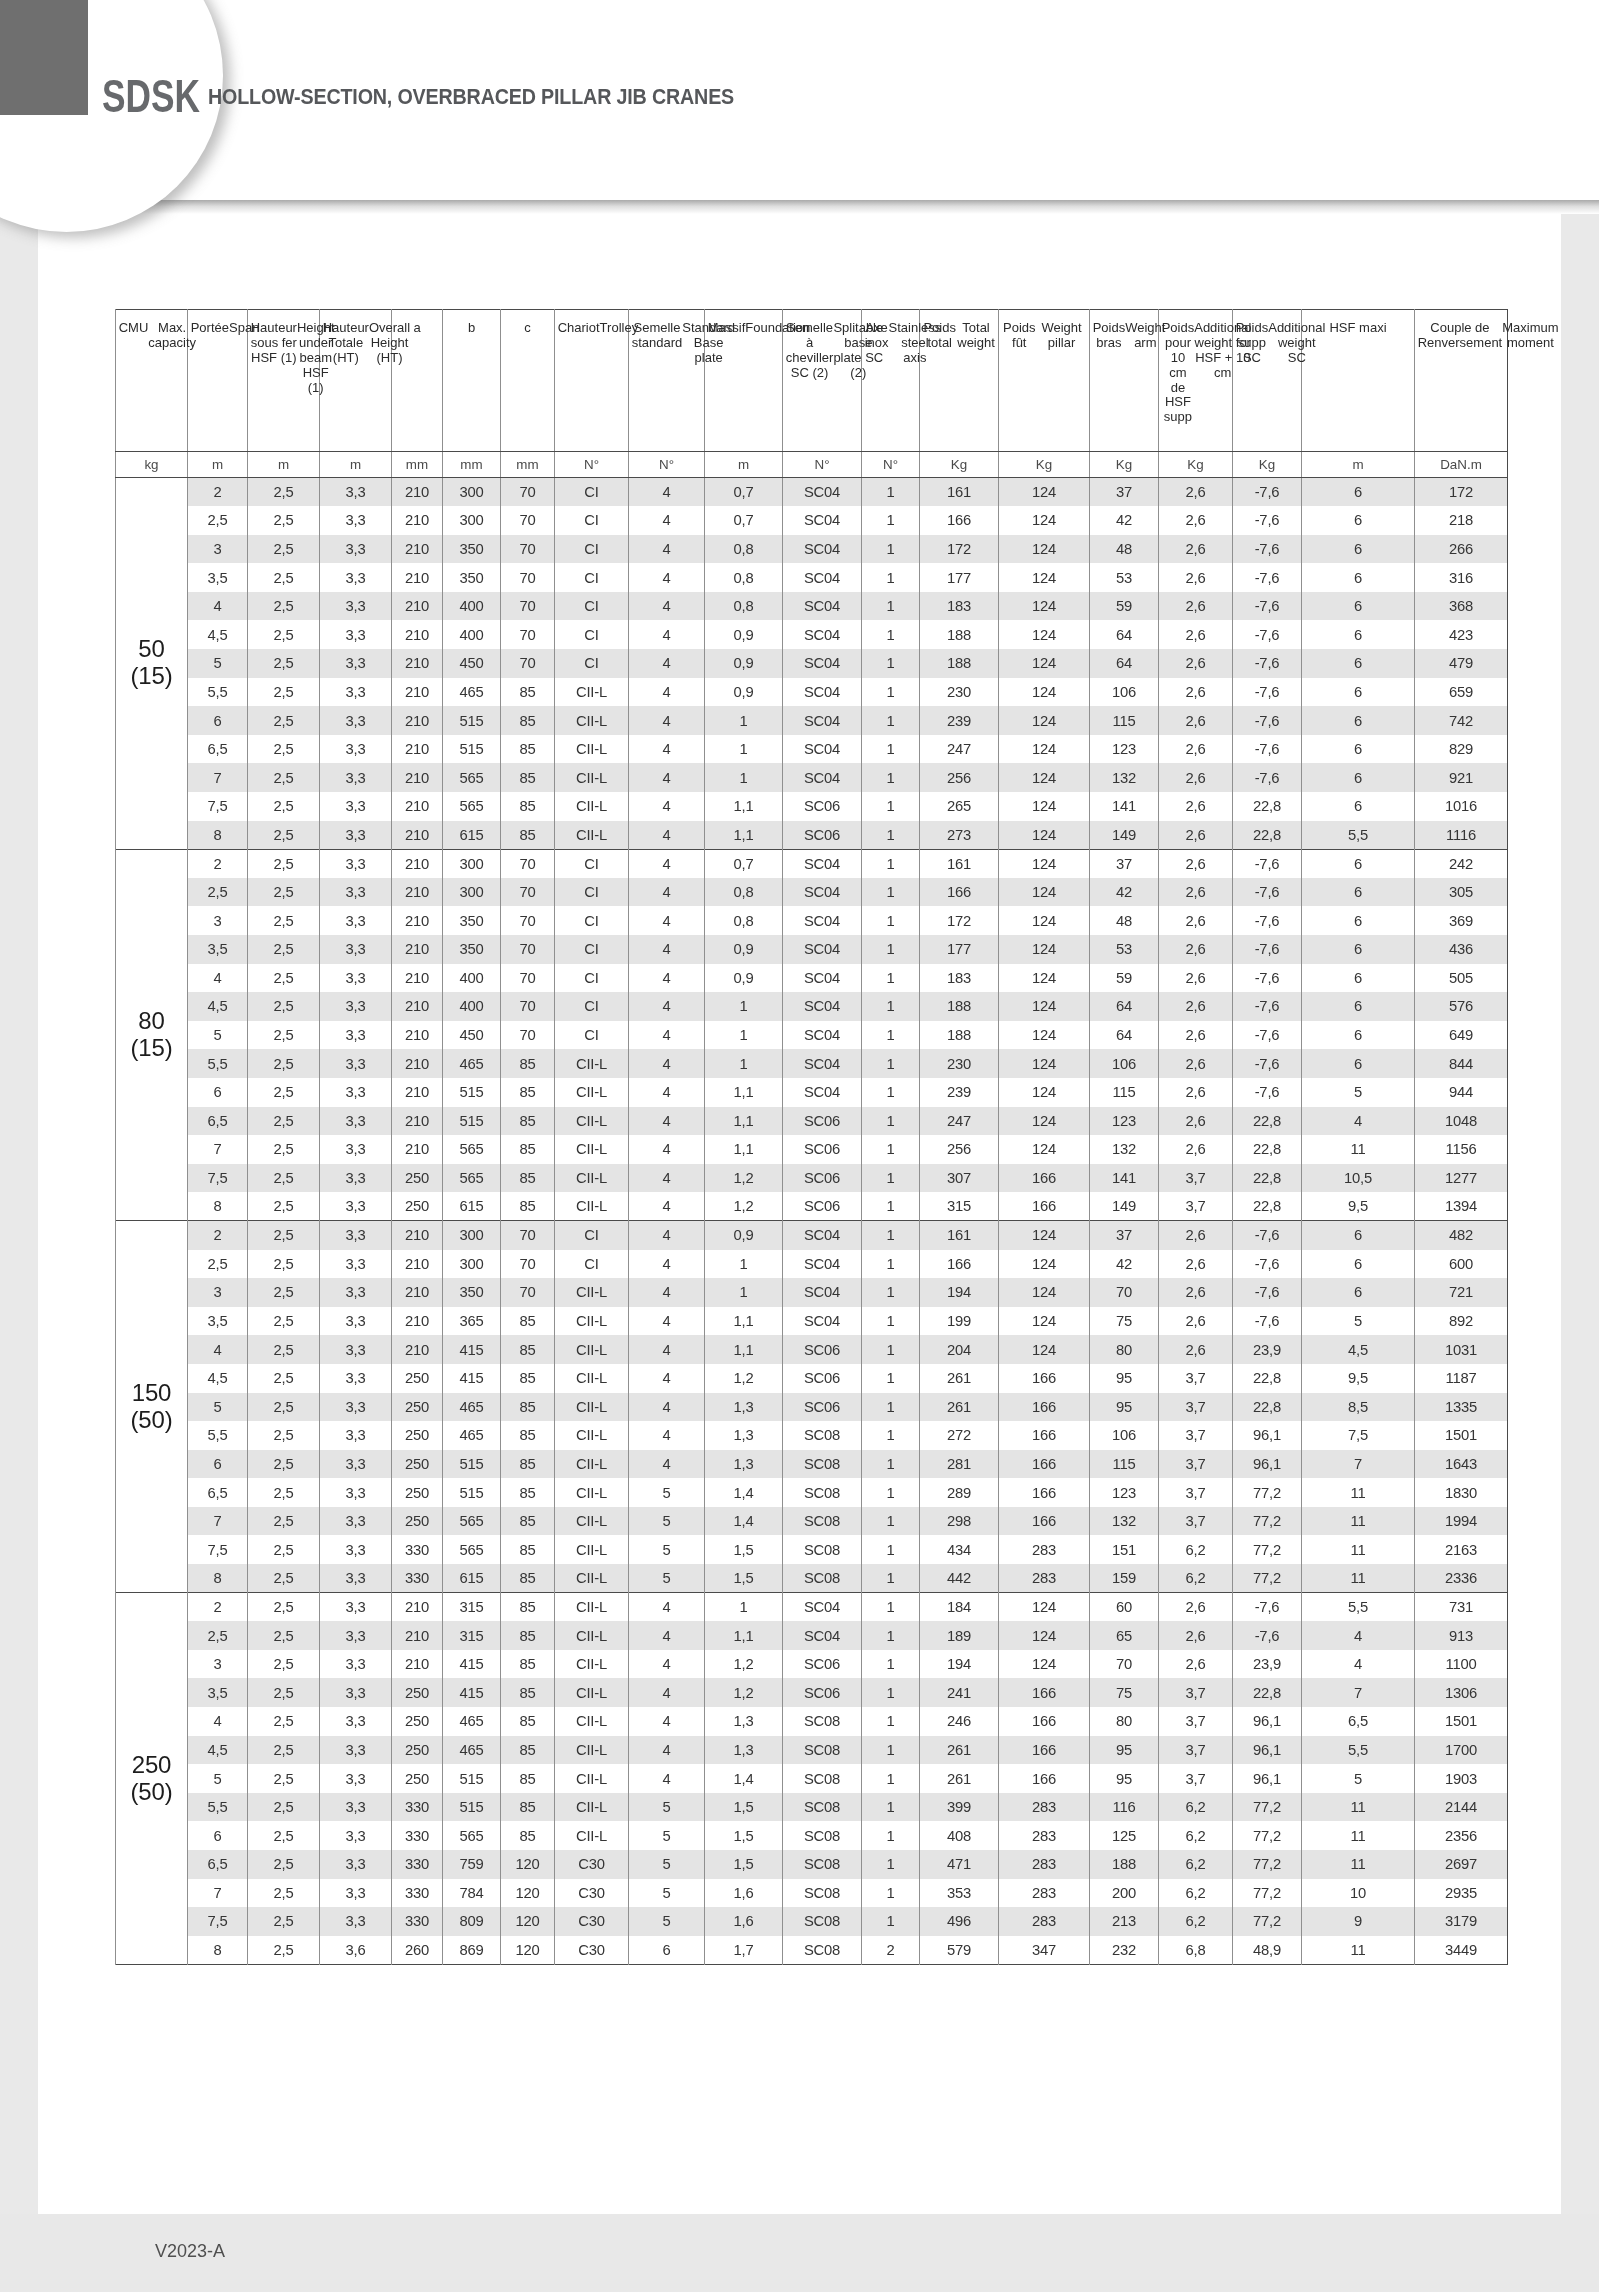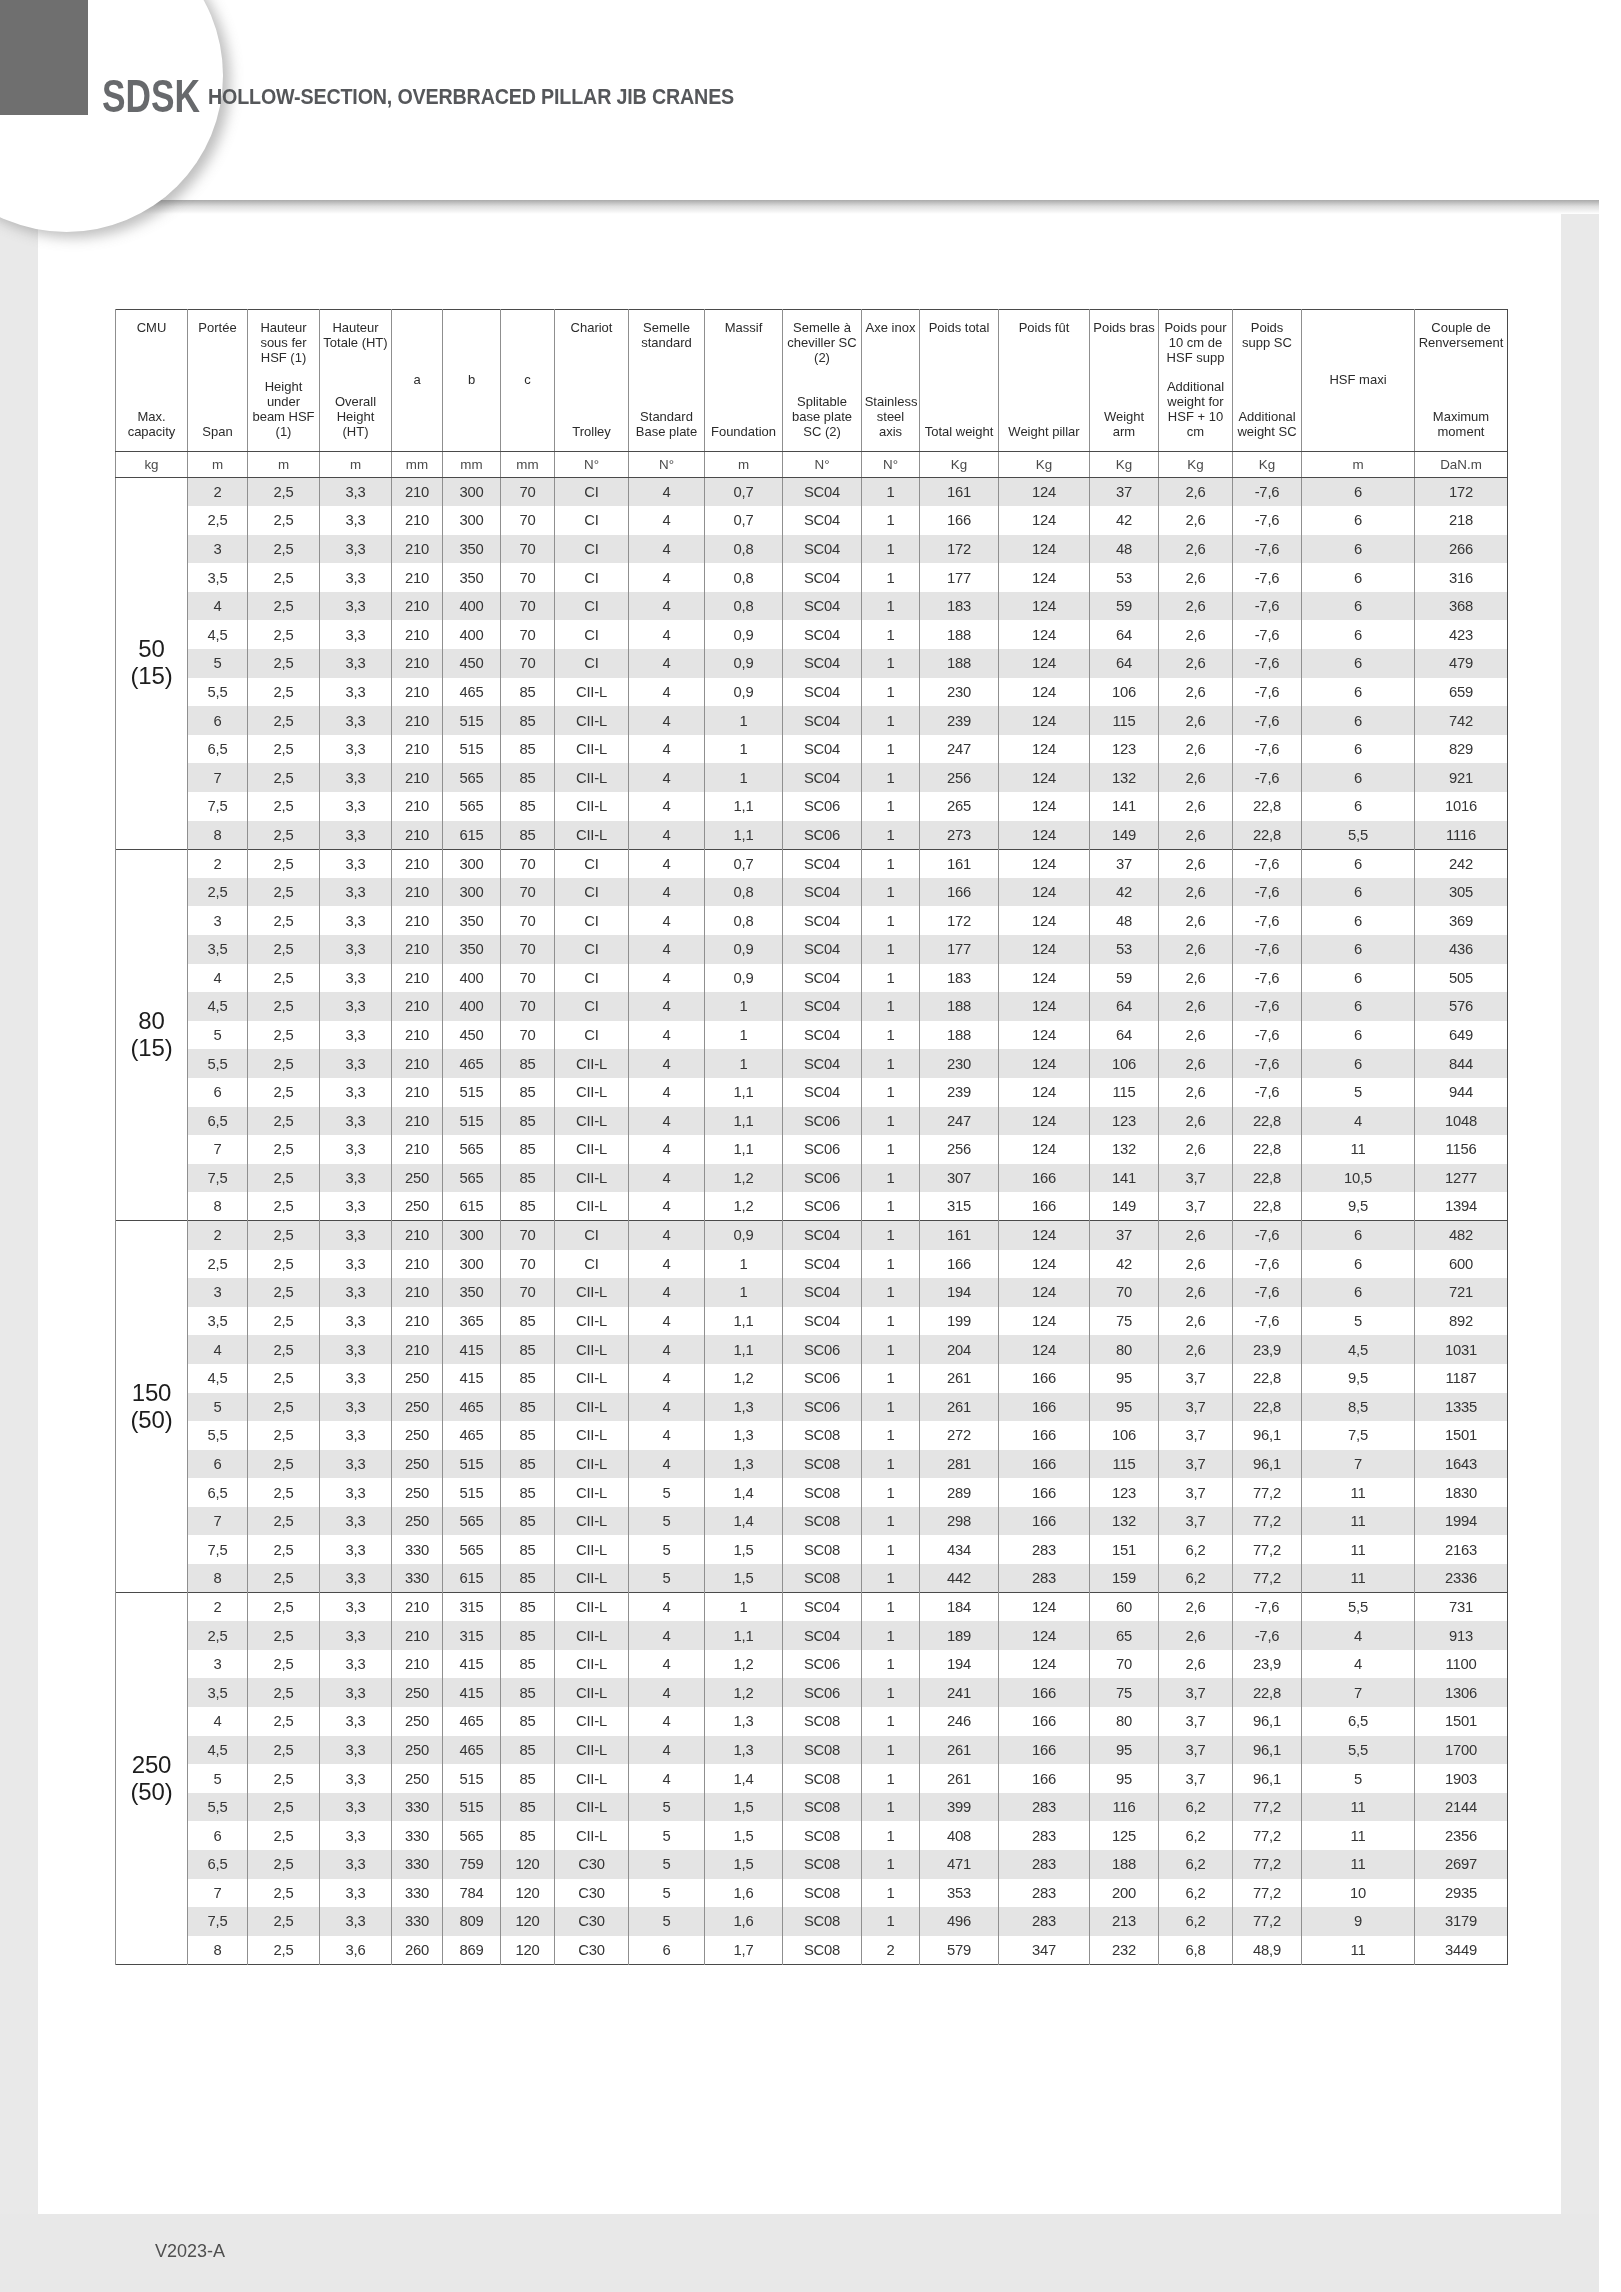--- a/index.html
+++ b/index.html
@@ -36,21 +36,21 @@
   table.spec {
     position:absolute; left:115px; top:309px; width:1392px; z-index:2;
     border-collapse:collapse; table-layout:fixed; background:#ffffff;
     border:1.8px solid #4a4a4a;
   }
   table.spec th, table.spec td {
     border-left:0.9px solid #8f8f8f; box-sizing:border-box;
     text-align:center; vertical-align:middle; padding:0; font-weight:normal;
   }
   tr.hdr-names th { height:142px; font-size:13px; color:#2b2b2b; line-height:1.14; border-bottom:0.9px solid #4a4a4a; }
-  .hd { display:flex; flex-direction:column; justify-content:space-between; height:131px; padding:6.3px 2.7px; box-sizing:border-box; }
+  .hd { display:flex; flex-direction:row; justify-content:space-between; height:131px; padding:6.3px 2.7px; box-sizing:border-box; }
   .hd.single { justify-content:center; }
   tr.hdr-units th { height:26px; font-size:13.4px; color:#4a4a4a; border-bottom:1.8px solid #4a4a4a; }
   tbody td { height:28.6px; font-size:14.8px; color:#353535; letter-spacing:-0.2px; }
   tbody tr.shade td { background:#e4e4e4; }
   tbody tr.gstart td { border-top:1.8px solid #4a4a4a; }
   td.glabel { background:#ffffff !important; font-weight:bold; font-size:24px; color:#1d1d1d; line-height:1.12; }
   
   .fnotes { position:absolute; left:116px; z-index:2; font-size:17px; color:#2e2e2e; }
   .fnotes div { height:31px; }
   .fn-fr { top:1974px; }

